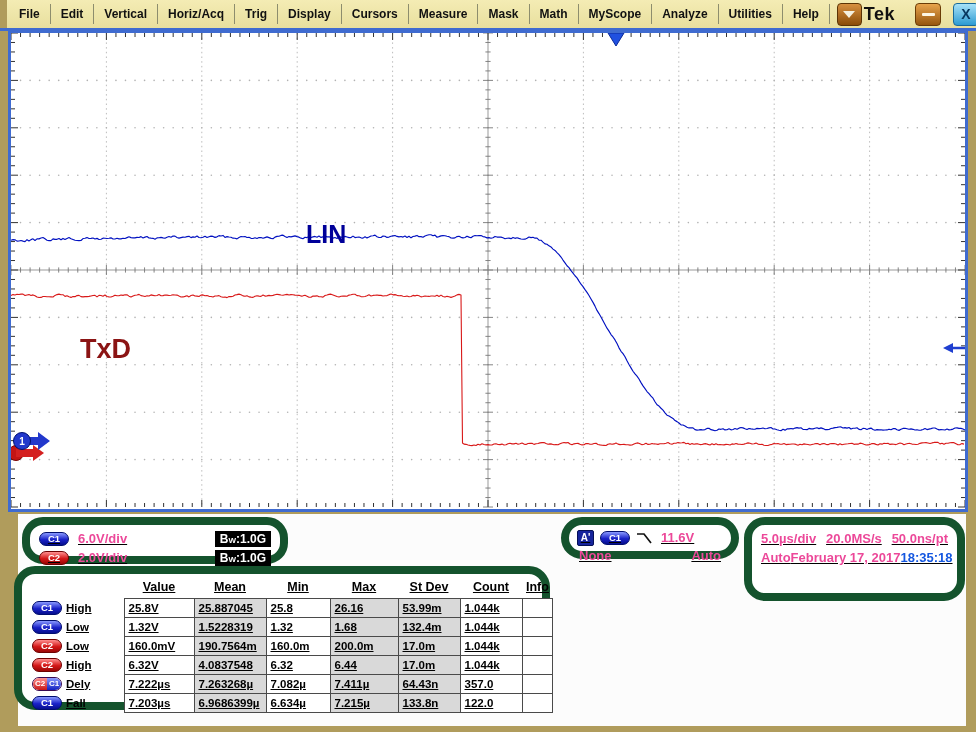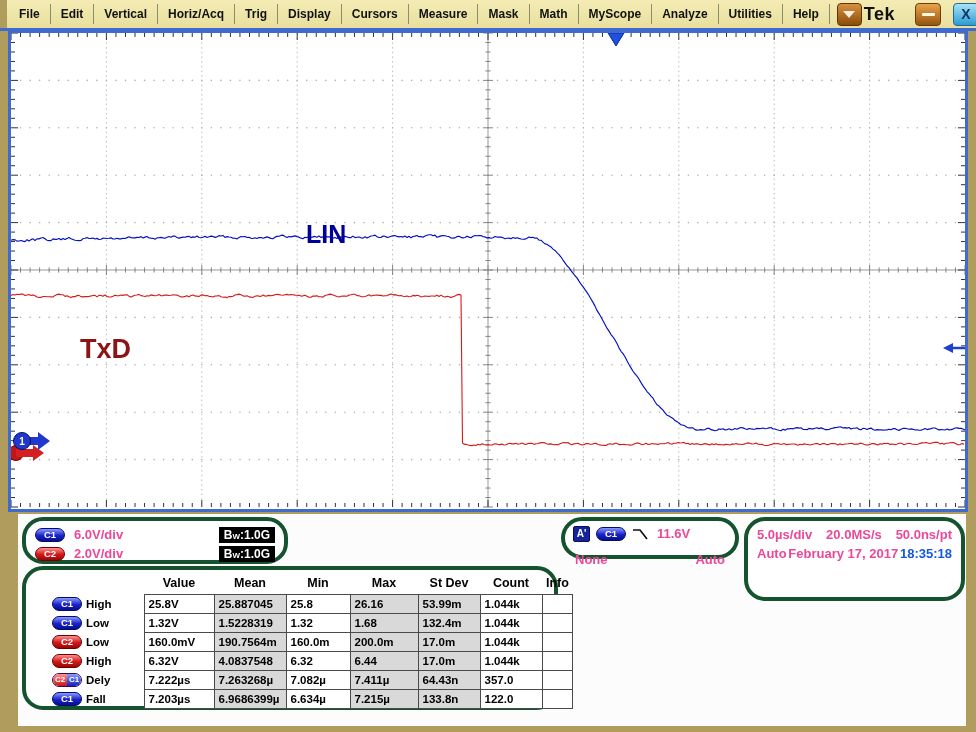--- a/index.html
+++ b/index.html
@@ -36,50 +36,50 @@
   .win-btn{width:26px;height:23px;border-radius:4px;display:flex;align-items:center;justify-content:center;}
   .win-btn.min{background:linear-gradient(#e8a44c,#96560e);border:1px solid #6a3c06;margin-right:12px;}
   .win-btn.min .minbar{width:13px;height:3px;background:#fdf6e2;border-radius:1px;}
   .win-btn.close{background:linear-gradient(#a8e2f8,#2d9bd2);border:1px solid #1a6a9a;
     color:#07365e;font-size:14px;font-weight:800;line-height:1;}
   .top-line{position:absolute;left:0;top:28px;width:976px;height:3px;background:#3f6bd0;}
   
   .plot-wrap{position:absolute;left:8px;top:30px;width:960px;height:482px;}
   
   .bottom-area{position:absolute;left:18px;top:514px;width:948px;height:212px;background:#fcfcfc;}
-  .panel{position:absolute;background:#fff;border:4px solid #14532d;border-radius:21px;}
+  .panel{position:absolute;background:#fff;border:8px solid #14532d;border-radius:21px;text-decoration:underline;}
   .panel-channels{left:22px;top:517px;width:266px;height:47px;padding:4px 9px 3px 9px;}
   .ch-row{display:flex;align-items:center;height:19px;gap:9px;}
   .readout{font-size:13px;font-weight:bold;color:#ec4899;white-space:nowrap;}
   .bw-box{margin-left:auto;background:#000;color:#fff;font-size:12px;font-weight:bold;
     height:16px;display:flex;align-items:center;padding:0 5px;}
   .bw-box sub{font-size:8px;transform:translateY(2px);}
   .pill{
     min-width:30px;height:14px;border-radius:8px;color:#fff;font-size:9.5px;font-weight:bold;
     display:inline-flex;align-items:center;justify-content:center;line-height:1;
   }
   .pill.blue{background:linear-gradient(#8a9aff,#1a22c8 55%,#050e8e);border:1px solid #000d6e;}
   .pill.red{background:linear-gradient(#ff9090,#d41818 55%,#9a0606);border:1px solid #6e0000;}
   .pill.split{padding:0;overflow:hidden;border:1px solid #3a0a50;}
   .pill.split span{flex:1;height:100%;display:flex;align-items:center;justify-content:center;font-size:8px;font-weight:bold;color:#fff;}
   .pill.split .h-red{background:linear-gradient(#ff9090,#c81616);}
   .pill.split .h-blue{background:linear-gradient(#8a9aff,#1220c0);}
   
   .panel-trigger{left:561px;top:517px;width:178px;height:42px;padding:3px 8px 2px 8px;}
   .trig-row1{display:flex;align-items:center;gap:6px;height:19px;}
-  .trig-row2{display:flex;align-items:center;justify-content:space-between;height:17px;padding:0 2px;margin-top:8px;}
+  .trig-row2{display:flex;align-items:center;justify-content:space-between;height:17px;padding:0 2px;}
   .asrc{width:17px;height:16px;background:#16249c;color:#fff;font-size:10px;font-weight:bold;
     display:flex;align-items:center;justify-content:center;border-radius:2px;border:1px solid #061058;}
   
   .panel-horiz{left:744px;top:517px;width:221px;height:84px;padding:4px 9px;}
   .hz-line{display:flex;align-items:center;justify-content:space-between;height:19px;}
   .stopped{color:#1fc4c4;}
   .time-blue{color:#1457e0;}
   
-  .panel-meas{left:22px;top:566px;width:536px;height:144px;padding:3px 20px;}
+  .panel-meas{left:14px;top:566px;width:536px;height:144px;padding:3px 4px;}
   table.meas{border-collapse:collapse;table-layout:fixed;width:524px;margin-left:2px;}
   table.meas th,table.meas td{padding:0 4px;height:19px;overflow:hidden;white-space:nowrap;}
   table.meas th{font-size:12.5px;font-weight:bold;text-align:center;height:21px;}
   table.meas td{font-size:11.5px;font-weight:bold;text-align:left;}
   td.val{border:1.5px solid #4a4a4a;background:#fff;}
   td.val.shade{background:#d9d9d9;}
   td.lbl{border:none;}
   td.pillcell{text-align:center;padding:0;}
   td.namecell{font-size:12.5px;font-weight:bold;}
 </style>

